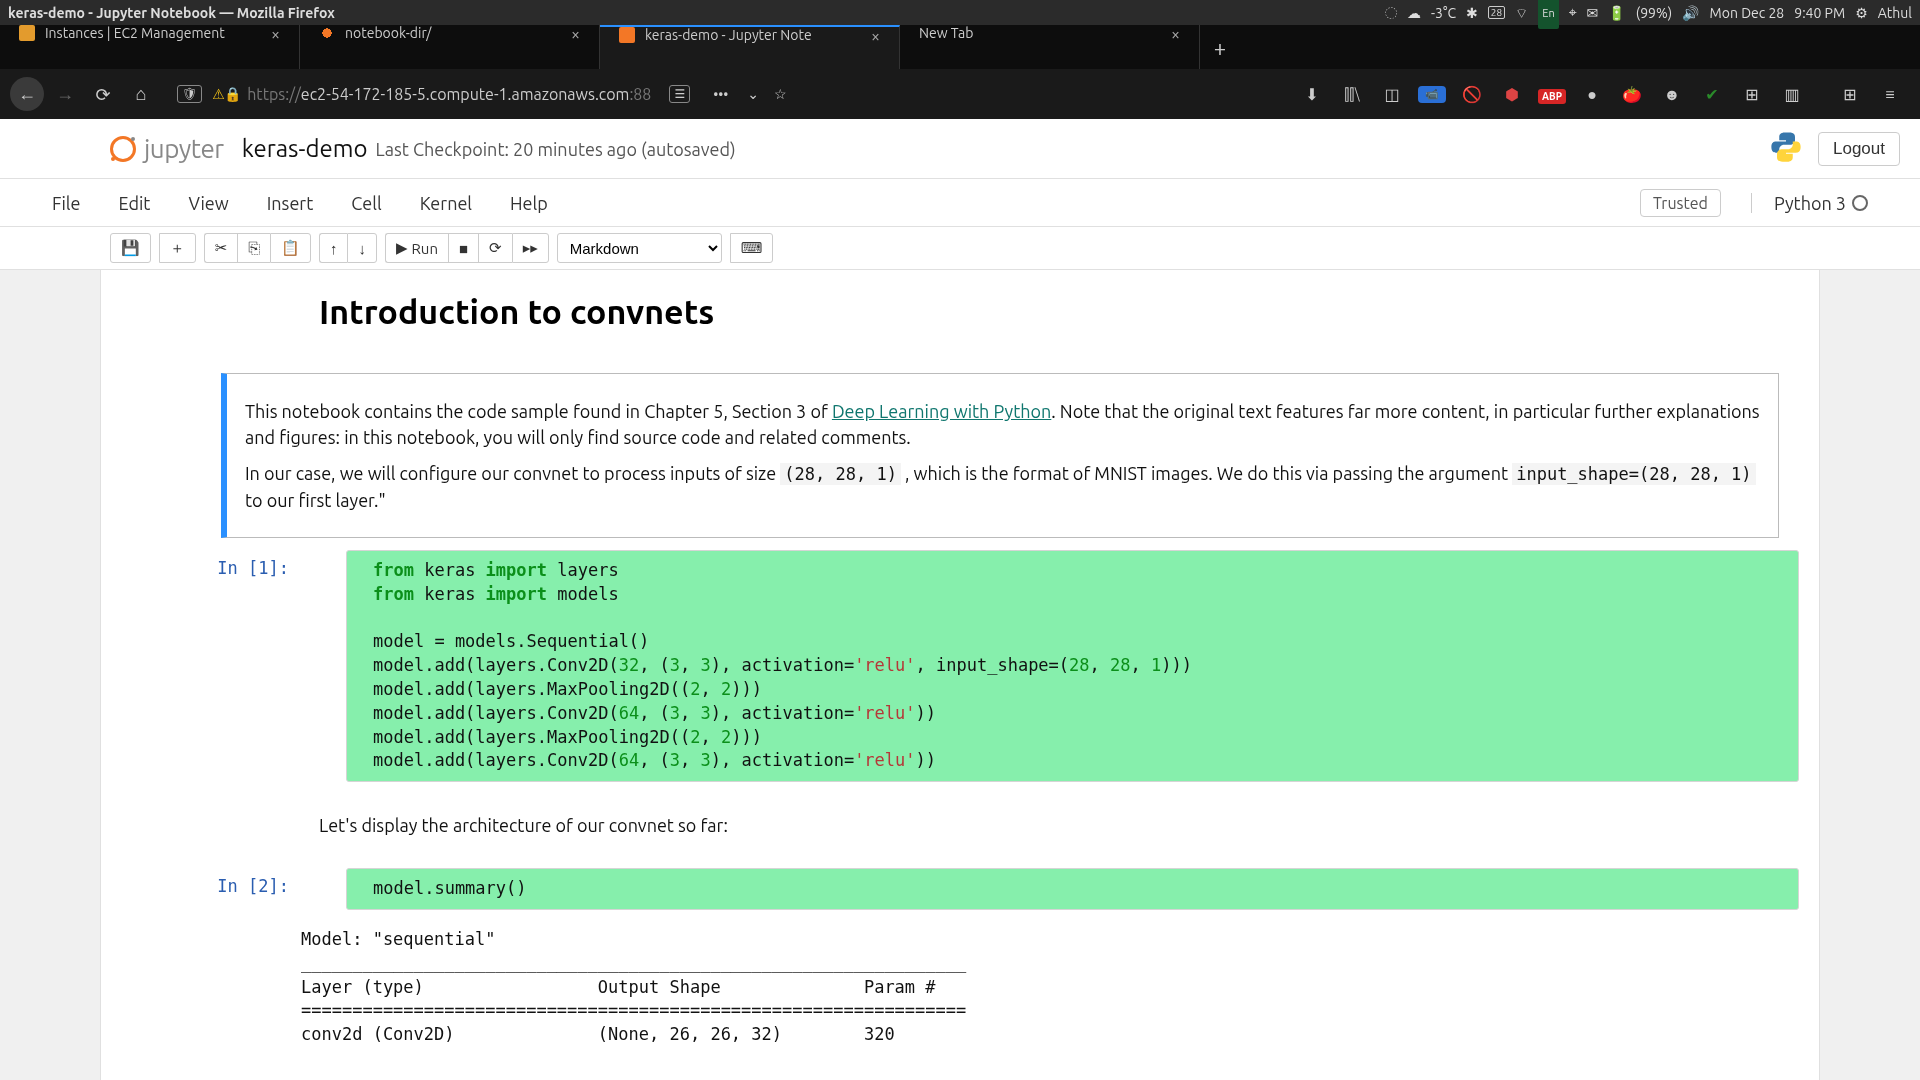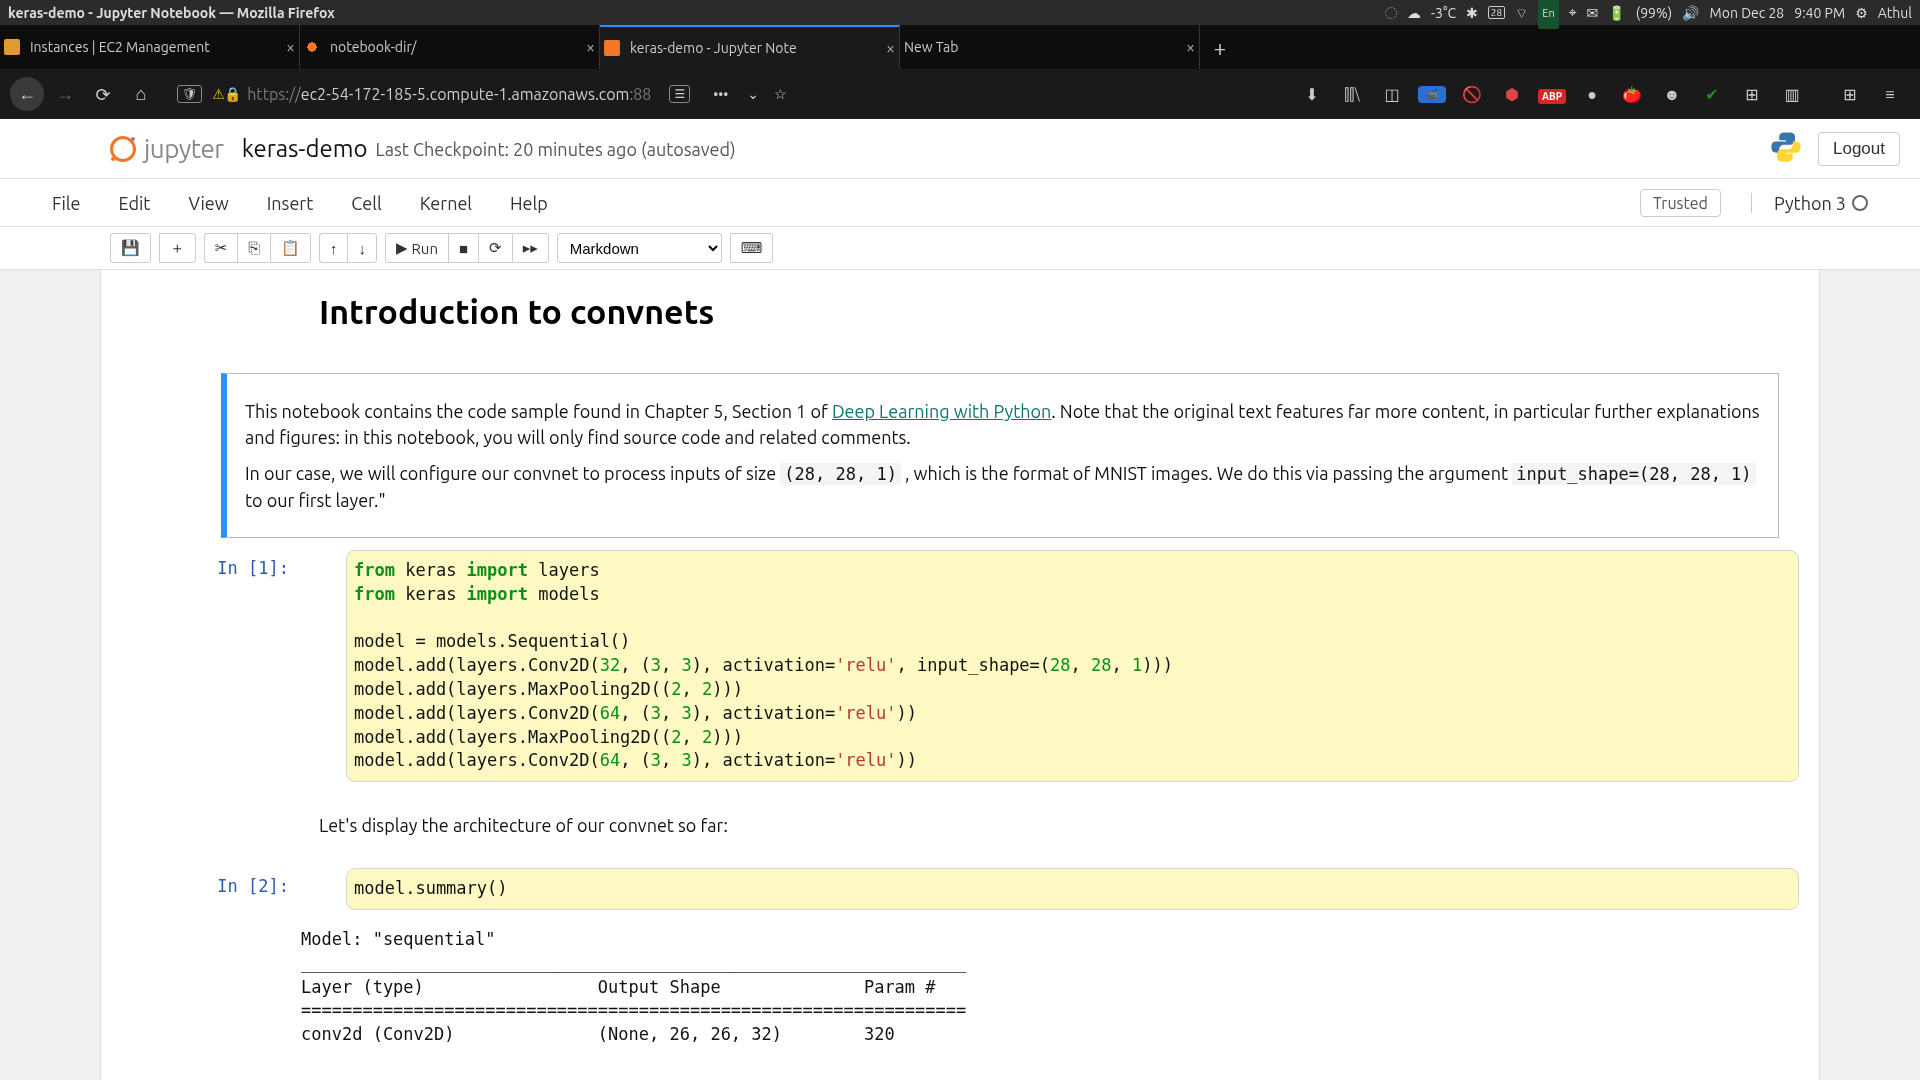--- a/index.html
+++ b/index.html
@@ -6,21 +6,21 @@
 body { font-family: Ubuntu, "Segoe UI", Arial, sans-serif; background: #fff; width: 1920px; height: 1080px; overflow: hidden; }
 
 
 .menubar { background: #2b2b2b; color: #ddd; height: 25px; display: flex; align-items: center; font-size: 14px; padding: 0 8px; }
 .menubar .title { font-weight: bold; flex: 0 0 auto; }
 .menubar .spacer { flex: 1; }
 .menubar .ind { margin-left: 10px; display: inline-flex; align-items: center; }
 
 
 .tabbar { background: #0d0d0d; height: 44px; display: flex; align-items: stretch; }
-.tab { display: flex; align-items: center; padding: 0 4px; color: #ccc; font-size: 14px; border-right: 1px solid #333; min-width: 300px; max-width: 340px; position: relative; }
+.tab { display: flex; padding: 0 19px; color: #ccc; font-size: 14px; border-right: 1px solid #333; min-width: 300px; max-width: 340px; position: relative; }
 .tab.active { background: #1a1a1a; border-top: 2px solid #2a90ff; }
 .tab .favicon { width: 16px; height: 16px; margin-right: 10px; flex: 0 0 auto; border-radius: 2px; }
 .tab .label { flex: 1; white-space: nowrap; overflow: hidden; text-overflow: ellipsis; }
 .tab .close { margin-left: 10px; color: #aaa; font-size: 16px; }
 .newtab { display: flex; align-items: center; justify-content: center; width: 40px; color: #ccc; font-size: 22px; }
 
 
 .addr { background: #1a1a1a; height: 50px; display: flex; align-items: center; padding: 0 10px; color: #ccc; }
 .addr .navbtn { width: 34px; height: 34px; border-radius: 50%; display: flex; align-items: center; justify-content: center; font-size: 18px; color: #ccc; margin-right: 4px; }
 .addr .navbtn.back { background: #3a3a3a; }
@@ -69,21 +69,21 @@
 .cell.md { padding: 0 20px 0 200px; }
 .cell.md.selected .inner-md { border: 1px solid #bbb; border-left: 6px solid #2a90ff; padding: 14px 18px; }
 .cell.md .inner-md { padding: 8px 18px; }
 .cell h2 { font-size: 34px; font-weight: bold; margin-bottom: 29px; }
 .cell p { font-size: 18px; line-height: 1.45; margin: 10px 0; color: #111; }
 .cell a { color: #0f766e; text-decoration: underline; }
 .cell code.inline { font-family: "DejaVu Sans Mono", Menlo, monospace; background: #f4f4f4; padding: 1px 4px; font-size: 17px; }
 
 .cell.code { display: flex; padding: 6px 20px 6px 20px; gap: 45px; }
 .prompt { width: 180px; text-align: right; font-family: "DejaVu Sans Mono", monospace; font-size: 17px; color: #2a5db0; padding-right: 12px; padding-top: 8px; flex: 0 0 180px; }
-.input-area { border: 1px solid #d5d5d5; border-radius: 9px; background: #fef9c3; padding: 8px 7px; flex: 1; }
+.input-area { border: 1px solid #d5d5d5; border-radius: 3px; background: #86efac; padding: 8px 26px; flex: 1; }
 pre.code { font-family: "DejaVu Sans Mono", Menlo, monospace; font-size: 17px; line-height: 1.4; white-space: pre; color: #111; }
 .kw { color: #0b8f1a; font-weight: bold; }
 .str { color: #b53838; }
 .num { color: #0b8f1a; }
 
 .output { padding: 6px 20px 6px 200px; }
 pre.out { font-family: "DejaVu Sans Mono", Menlo, monospace; font-size: 17px; line-height: 1.4; white-space: pre; color: #111; }
 </style>
 </head>
 <body>
@@ -231,21 +231,21 @@
 
   <div class="cell md">
     <div class="inner-md">
       <h2>Introduction to convnets</h2>
     </div>
   </div>
 
   <div class="cell md selected" style="padding-left:120px; padding-right:40px;">
     <div class="inner-md">
       <p>
-        <span>This notebook contains the code sample found in Chapter 5, Section 1 of </span><a href="#">Deep Learning with Python</a><span>. Note that the original text features far more content, in particular further explanations and figures: in this notebook, you will only find source code and related comments.</span>
+        <span>This notebook contains the code sample found in Chapter 5, Section 3 of </span><a href="#">Deep Learning with Python</a><span>. Note that the original text features far more content, in particular further explanations and figures: in this notebook, you will only find source code and related comments.</span>
       </p>
       <p>
         <span>In our case, we will configure our convnet to process inputs of size </span><code class="inline">(28, 28, 1)</code><span> , which is the format of MNIST images. We do this via passing the argument </span><code class="inline">input_shape=(28, 28, 1)</code><span> to our first layer."</span>
       </p>
     </div>
   </div>
 
   <div class="cell code">
     <div class="prompt">In [1]:</div>
     <div class="input-area">

